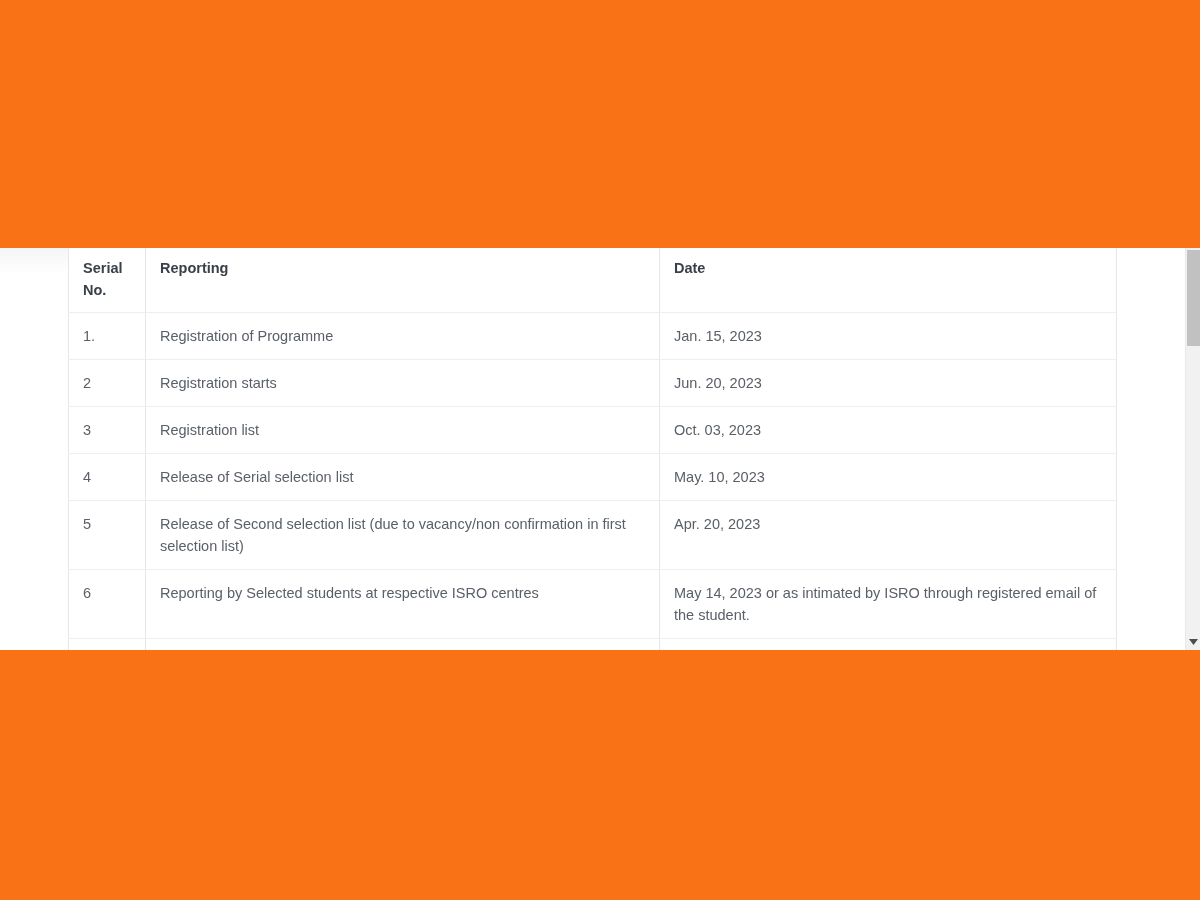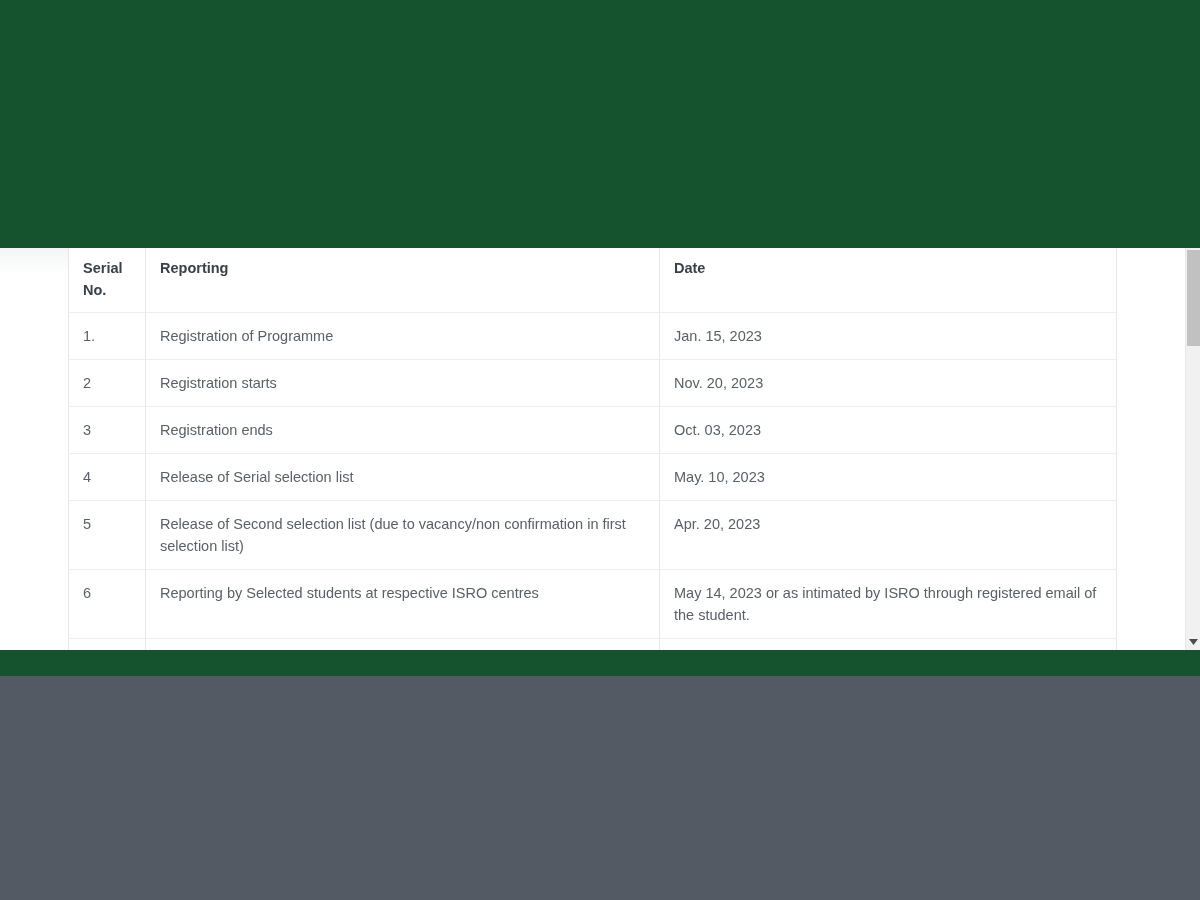--- a/index.html
+++ b/index.html
@@ -6,22 +6,22 @@
   html, body {
     margin: 0; padding: 0;
     width: 1200px; height: 900px;
     overflow: hidden;
     background: #535a63;
     font-family: "Liberation Sans", sans-serif;
   }
 
   #page {
     position: relative;
-    width: 1200px; height: 676px;
-    background: #14532d;
+    width: 1200px; height: 900px;
+    background: #f97316;
   }
 
   
   #viewport {
     position: absolute;
     left: 0; top: 248px;
     width: 1200px; height: 402px;
     background: #ffffff;
     overflow: hidden;
   }
@@ -132,25 +132,25 @@
         </thead>
         <tbody>
           <tr class="r-body">
             <td>1.</td>
             <td>Registration of Programme</td>
             <td>Jan. 15, 2023</td>
           </tr>
           <tr class="r-body">
             <td>2</td>
             <td>Registration starts</td>
-            <td>Nov. 20, 2023</td>
+            <td>Jun. 20, 2023</td>
           </tr>
           <tr class="r-body">
             <td>3</td>
-            <td>Registration ends</td>
+            <td>Registration list</td>
             <td>Oct. 03, 2023</td>
           </tr>
           <tr class="r-body">
             <td>4</td>
             <td>Release of Serial selection list</td>
             <td>May. 10, 2023</td>
           </tr>
           <tr class="r-tall">
             <td>5</td>
             <td>Release of Second selection list (due to vacancy/non confirmation in first selection list)</td>

